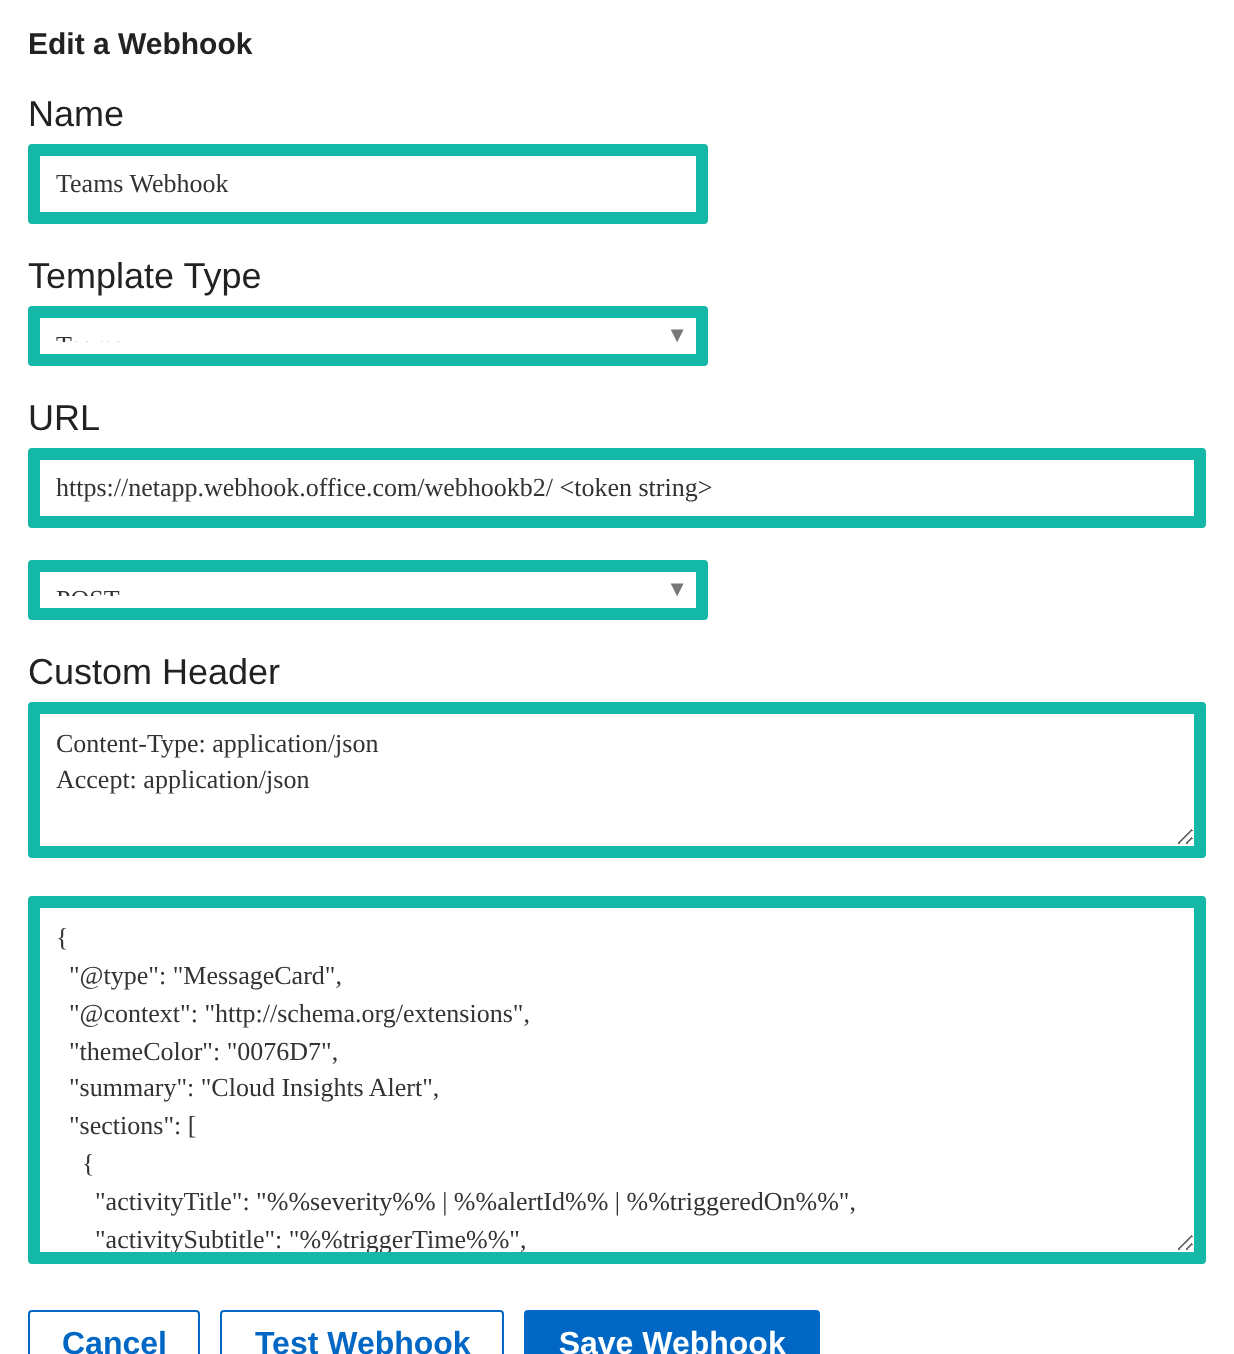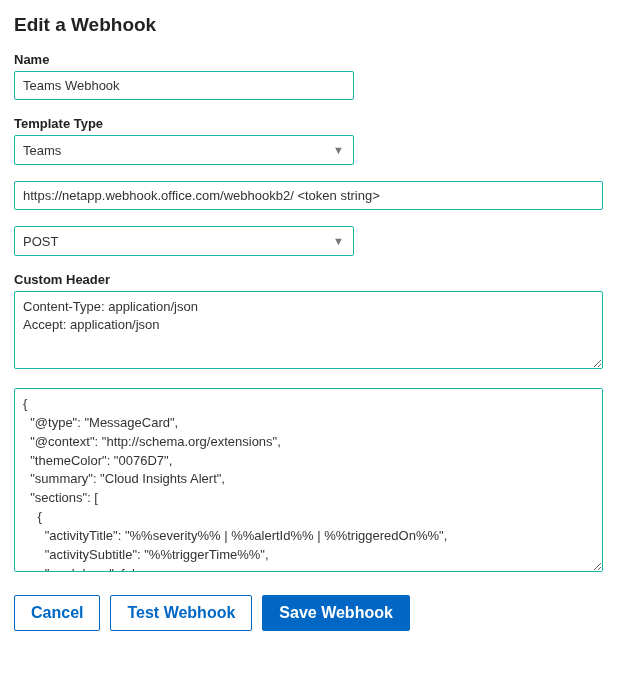--- a/index.html
+++ b/index.html
@@ -5,42 +5,42 @@
   * { box-sizing: border-box; }
   body {
     font-family: "Segoe UI", Arial, sans-serif;
     margin: 0;
     padding: 14px 14px 14px 14px;
     color: #333;
     font-size: 13px;
     width: 617px;
   }
   h2 {
-    font-size: 19px;
+    font-size: 15px;
     font-weight: 700;
     margin: 0 0 16px 0;
     color: #222;
   }
   .field {
     margin-bottom: 16px;
   }
   .field-label {
-    font-weight: 700;
-    font-size: 13px;
+    font-weight: 400;
+    font-size: 18px;
     margin-bottom: 4px;
     display: block;
     color: #222;
   }
   .text-input, .select-input, .textarea-input {
     width: 100%;
-    border: 1px solid #14b8a6;
+    border: 6px solid #14b8a6;
     border-radius: 2px;
     padding: 6px 8px;
     font-size: 13px;
-    font-family: Liberation Sans, sans-serif;
+    font-family: Liberation Serif, serif;
     color: #333;
     background: #fff;
   }
   .narrow { width: 340px; }
   .select-input {
     appearance: none;
     -webkit-appearance: none;
     -moz-appearance: none;
     background: #fff;
     height: 30px;
@@ -92,20 +92,21 @@
   <label class="field-label">Template Type</label>
   <div class="select-wrap narrow">
     <select class="select-input">
       <option>Teams</option>
     </select>
     <span class="caret">▼</span>
   </div>
 </div>
 
 <div class="field">
+  <label class="field-label">URL</label>
   <input type="text" class="text-input" value="https://netapp.webhook.office.com/webhookb2/ &lt;token string&gt;" style="">
 </div>
 
 <div class="field">
   <div class="select-wrap narrow">
     <select class="select-input">
       <option>POST</option>
     </select>
     <span class="caret">▼</span>
   </div>

